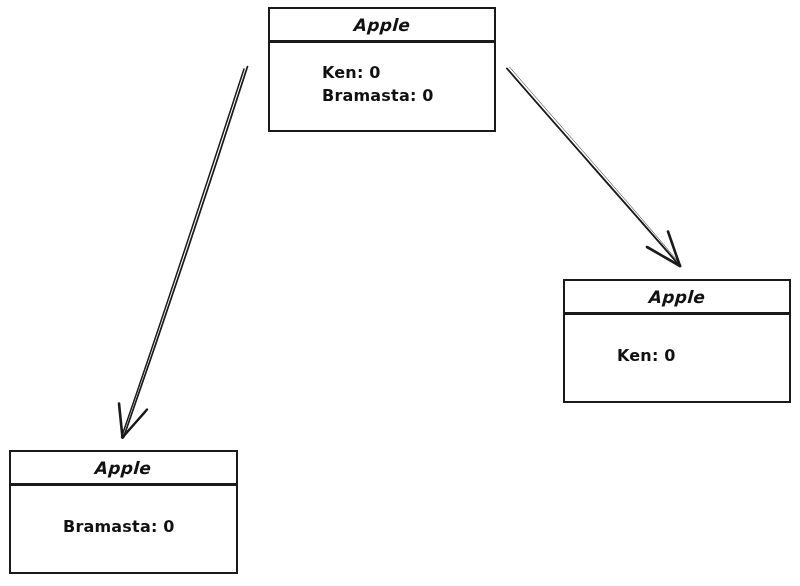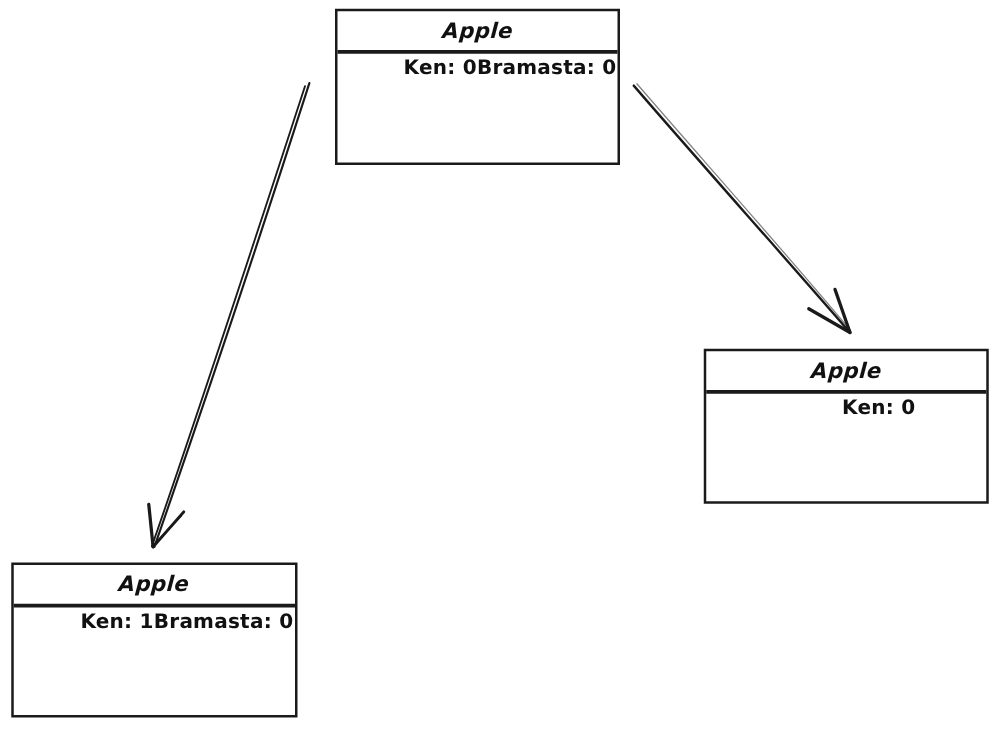--- a/index.html
+++ b/index.html
@@ -53,21 +53,21 @@
     font-size: 17px;
     font-style: italic;
     font-weight: 600;
     letter-spacing: 0.3px;
     color: #111111;
     transform: skewX(-4deg);
   }
   .node-body {
     flex: 1 1 auto;
     display: flex;
-    flex-direction: row;
+    flex-direction: column;
     justify-content: center;
     padding-left: 52px;
     padding-bottom: 4px;
   }
   .attr-row {
     font-family: "DejaVu Sans", sans-serif;
     font-size: 16px;
     font-weight: 600;
     color: #111111;
     line-height: 1.38;
@@ -135,23 +135,19 @@
       </div>
     </div>
   </div>
 
   <div class="node" id="node-left">
     <div class="node-header">
       <span class="node-title">Apple</span>
     </div>
     <div class="node-body">
       <div class="attr-row">
-        <span class="attr-name">Ken</span><span class="attr-sep">:</span>
-        <span class="attr-value">1</span>
-      </div>
-      <div class="attr-row">
         <span class="attr-name">Bramasta</span><span class="attr-sep">:</span>
         <span class="attr-value">0</span>
       </div>
     </div>
   </div>
 
 </div>
 
 </body></html>

